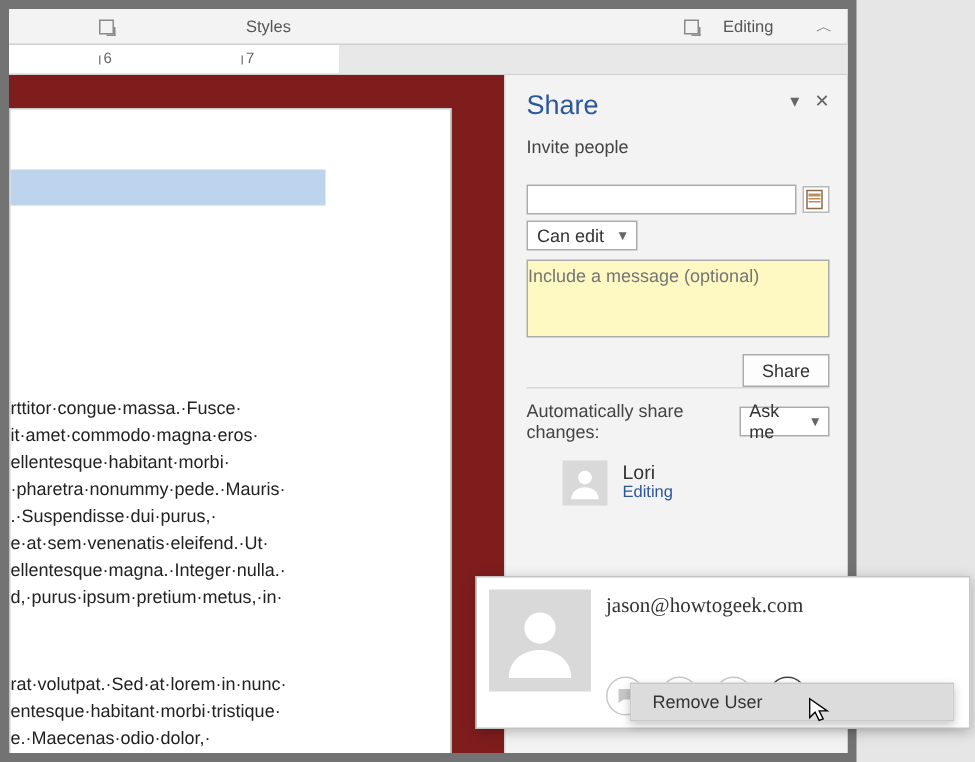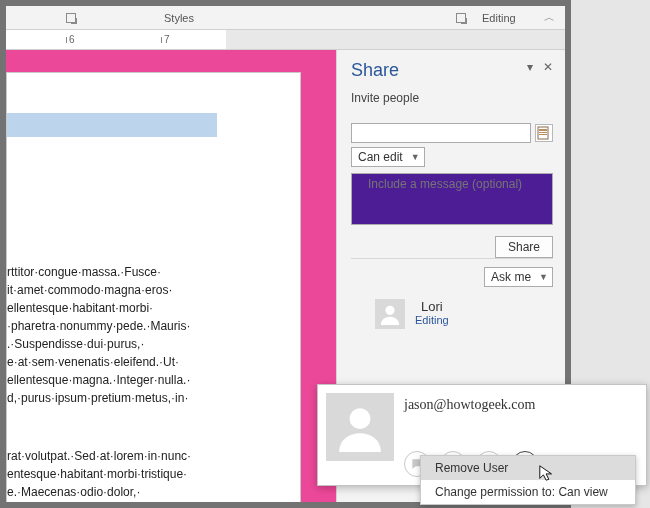--- a/index.html
+++ b/index.html
@@ -18,46 +18,46 @@
 
   
   .ruler { height: 20px; background: #fff; border-bottom:1px solid #d0d0d0; position:relative; overflow:hidden; }
   .ruler .tick { position:absolute; top:0; bottom:0; display:flex; align-items:center; font-size:10px; color:#666; }
   .ruler .tick::before { content:""; width:1px; height:6px; background:#888; margin-right:2px; }
   .ruler .shade { position:absolute; top:0; bottom:0; right:0; left:220px; background:#e8e8e8; }
 
   .body-row { position:absolute; top:44px; left:0; right:0; bottom:0; display:flex; }
 
   
-  .doc-wrap { width:330px; background:#ec4899; padding:22px 0 16px 0; position:relative; overflow:hidden; }
+  .doc-wrap { width:330px; background:#7f1d1d; padding:22px 0 16px 0; position:relative; overflow:hidden; }
   .page { width:295px; min-height:800px; background:#fff; border:1px solid #c9c9c9; position:relative; margin-left:0; }
   .sel { position:absolute; top:40px; left:0; width:210px; height:24px; background:#bcd4ec; }
   .doc-text { position:absolute; top:190px; left:0; width:290px; font-size:12px; line-height:18px; color:#222; font-family: Calibri, sans-serif; }
   .doc-text p { margin-bottom:4px; }
   .para2 { margin-top:40px !important; }
 
   
   .share { flex:1; background:#f3f3f3; border-left:1px solid #d5d5d5; padding:8px 12px 0 14px; position:relative; font-size:12px; color:#444; }
   .share h2 { font-size:18px; font-weight:400; color:#2b579a; margin:2px 0 10px 0; }
   .pane-ctl { position:absolute; top:10px; right:12px; display:flex; gap:10px; color:#666; font-size:12px; }
   .lbl { font-size:12px; color:#444; margin:2px 0 18px 0; }
   .invite-row { display:flex; gap:4px; align-items:center; margin-bottom:4px; }
   .invite-row input { flex:1; height:20px; border:1px solid #ababab; font-size:12px; padding:0 4px; background:#fff; }
   .addr-icon { width:18px; height:18px; border:1px solid #b8b8b8; background:#fff; display:flex; align-items:center; justify-content:center; font-size:11px; }
   .dropdown { display:inline-flex; align-items:center; height:20px; border:1px solid #ababab; background:#fff; font-size:12px; padding:0 4px 0 6px; gap:8px; color:#333; }
   .dropdown .chev { font-size:9px; color:#666; }
-  .msgbox { width:100%; height:52px; border:1px solid #ababab; background:#4c1d95; font-size:12px; color:#888; padding:3px 16px; margin-top:6px; resize:none; font-family:inherit; }
+  .msgbox { width:100%; height:52px; border:1px solid #ababab; background:#fef9c3; font-size:12px; color:#888; padding:3px 0; margin-top:6px; resize:none; font-family:inherit; }
   .share-btn { float:right; margin-top:8px; border:1px solid #ababab; background:#fdfdfd; font-size:12px; padding:3px 12px; color:#333; }
   .hr { clear:both; border:0; border-top:1px solid #d8d8d8; margin:14px 0 8px 0; }
   .auto-row { display:flex; align-items:center; justify-content:flex-end; gap:8px; font-size:12px; color:#444; margin-bottom:12px; }
 
   .user-row { display:flex; gap:10px; align-items:flex-start; margin:6px 0 2px 24px; }
   .avatar-sm { width:30px; height:30px; background:#d9d9d9; display:flex; align-items:center; justify-content:center; }
   .avatar-sm svg { width:22px; height:22px; fill:#fff; }
-  .uname { font-size:13px; color:#333;text-align:center; }
+  .uname { font-size:13px; color:#333; }
   .ustatus { font-size:11px; color:#2b579a; }
 
   
   .contact-card { position:absolute; left:-20px; top:334px; width:330px; height:102px; background:#fff; border:1px solid #c3c3c3; box-shadow:0 2px 8px rgba(0,0,0,.25); z-index:40; }
   .contact-card .avatar-lg { position:absolute; left:8px; top:8px; width:68px; height:68px; background:#d9d9d9; display:flex; align-items:center; justify-content:center; }
   .contact-card .avatar-lg svg { width:50px; height:50px; fill:#fff; }
   .contact-card .email { position:absolute; left:86px; top:12px; font-size:14px; color:#333;font-family:Liberation Serif, serif; }
   .contact-icons { position:absolute; left:86px; bottom:8px; display:flex; gap:10px; align-items:center; }
   .ci { width:26px; height:26px; border:1.5px solid #c8c8c8; border-radius:50%; display:flex; align-items:center; justify-content:center; color:#c8c8c8; }
   .ci svg { width:14px; height:14px; fill:currentColor; }
@@ -152,20 +152,21 @@
         <span class="chev">▼</span>
       </div>
 
       <textarea class="msgbox" placeholder="Include a message (optional)" style=""></textarea>
 
       <button class="share-btn">Share</button>
 
       <hr class="hr">
 
       <div class="auto-row">
+        <span>Automatically share changes:</span>
         <div class="dropdown">
           <span>Ask me</span>
           <span class="chev">▼</span>
         </div>
       </div>
 
       <div class="user-row">
         <div class="avatar-sm">
           <svg viewBox="0 0 24 24">
               <circle cx="12" cy="8" r="5"></circle>
@@ -220,21 +221,20 @@
   <div class="avatar2">
     <svg viewBox="0 0 24 24">
         <circle cx="12" cy="8" r="5"></circle>
         <path d="M2 24c0-6 5-9 10-9s10 3 10 9z"></path>
       </svg>
   </div>
   <div class="perm-text">Can edit</div>
 
   <div class="ctxmenu">
     <div class="item hi">Remove User</div>
-    <div class="item">Change permission to: Can view</div>
   </div>
 
   <div class="cursor">
     <svg viewBox="0 0 20 20">
         <path d="M2 2l0 14 4-4 3 6 3-1-3-6 6 0z" fill="#fff" stroke="#000" stroke-width="1"></path>
       </svg>
   </div>
 
 </div>
 

